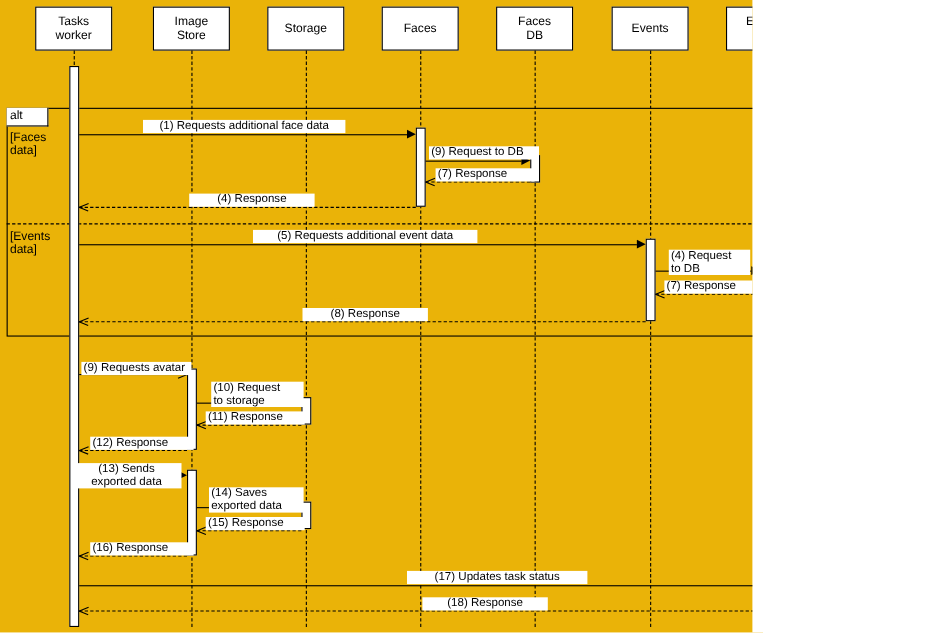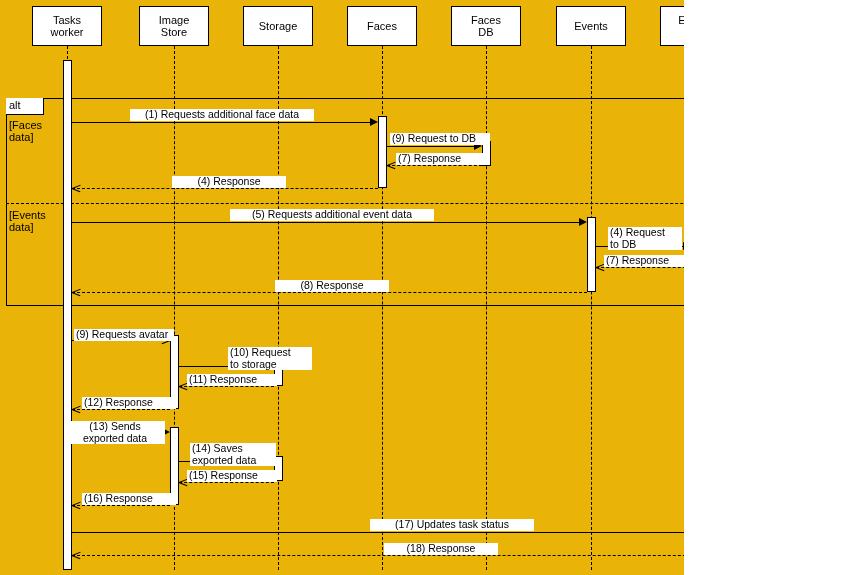--- a/index.html
+++ b/index.html
@@ -239,21 +239,21 @@
   <div class="msg-line dashed" style="left:72px; top:292px; width:515px;"></div>
   <div class="arrow-open-l" style="left:72px; top:288px;"></div>
   <div class="msg-label" style="left:275px; top:280px; width:110px;">(8) Response</div>
 
   <div class="msg-line" style="left:72px; top:340px; width:98px;"></div>
   <div class="arrow-open-r" style="left:162px; top:336px;"></div>
   <div class="msg-label" style="left:74px; top:329px; width:96px; text-align:left;">(9) Requests avatar</div>
 
   <div class="msg-line" style="left:179px; top:366px; width:87px;"></div>
   <div class="arrow-solid-r" style="left:266px; top:362px;"></div>
-  <div class="msg-label" style="left:192px; top:347px; width:80px; text-align:left;margin-left:36px;">(10) Request
+  <div class="msg-label" style="left:192px; top:347px; width:80px; text-align:left;">(10) Request
 to storage</div>
 
   <div class="msg-line dashed" style="left:179px; top:386px; width:95px;"></div>
   <div class="arrow-open-l" style="left:179px; top:382px;"></div>
   <div class="msg-label" style="left:187px; top:374px; width:86px; text-align:left;">(11) Response</div>
 
   <div class="msg-line dashed" style="left:72px; top:409px; width:98px;"></div>
   <div class="arrow-open-l" style="left:72px; top:405px;"></div>
   <div class="msg-label" style="left:82px; top:397px; width:90px; text-align:left;">(12) Response</div>
 

